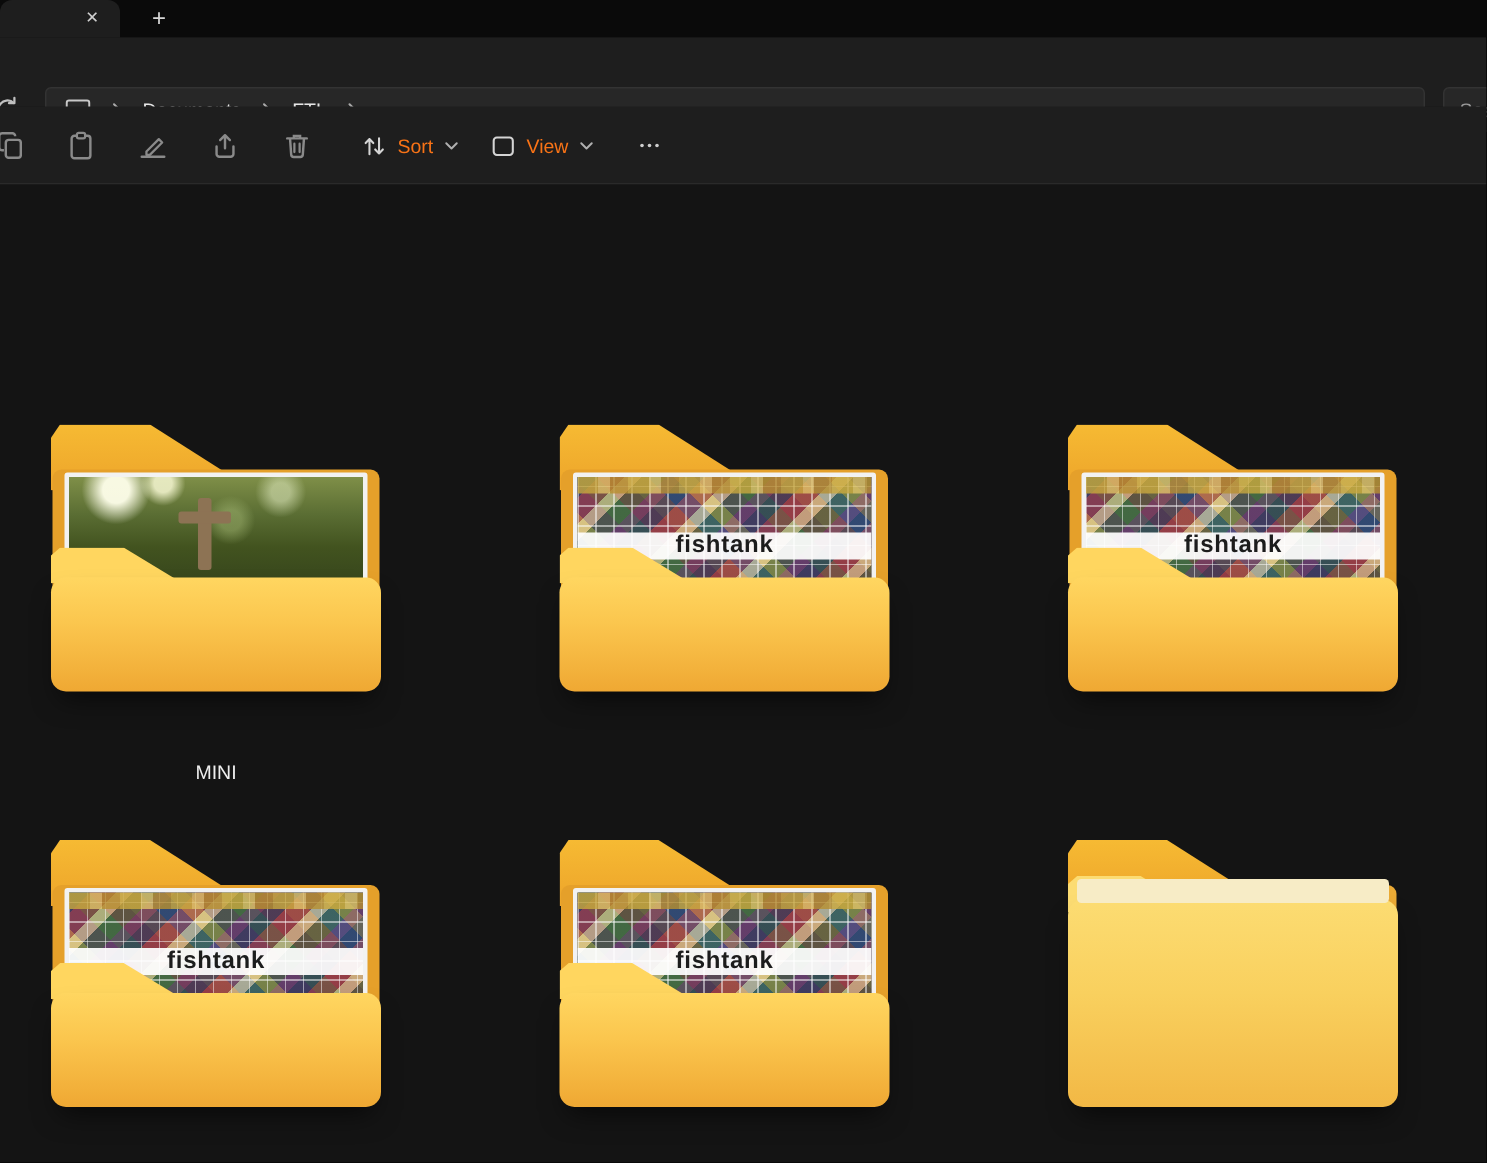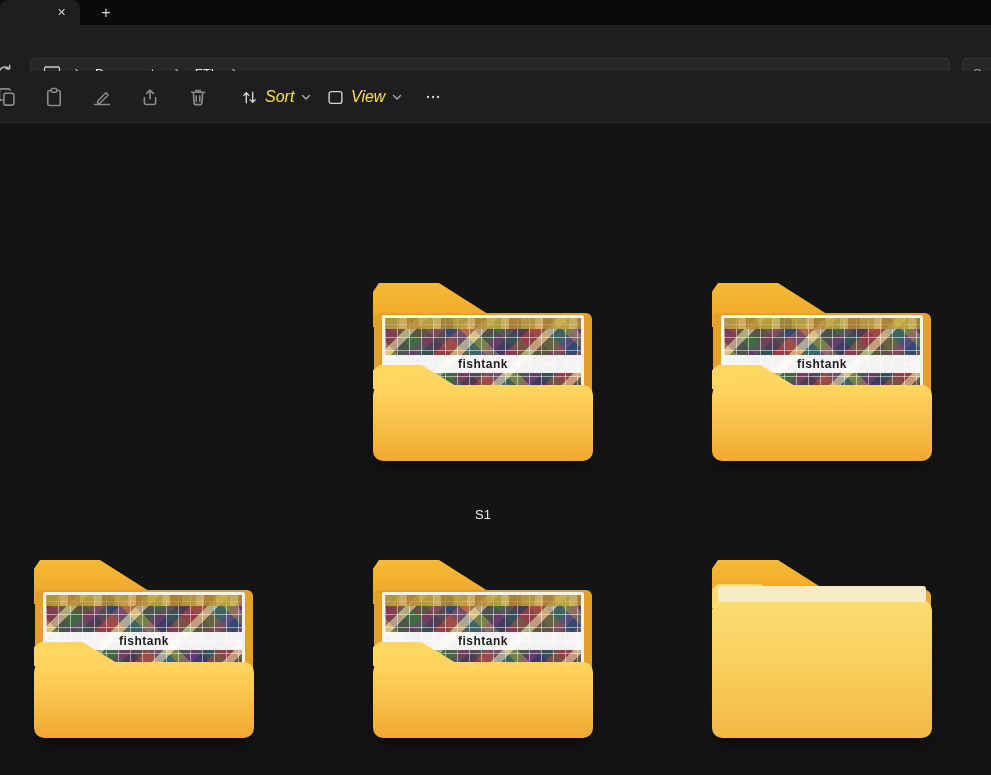--- a/index.html
+++ b/index.html
@@ -29,38 +29,38 @@
   .search-field input { width:100%; height:100%; background:transparent; border:none; outline:none;
     color:#cfcfcf; font-size:13px; padding:0 10px; font-family:"Liberation Sans", sans-serif; }
   .search-field input::placeholder { color:#9a9a9a; opacity:1; }
 
   
   .toolbar { position:absolute; left:0; top:71px; width:991px; height:52px; background:#1e1e1e; border-bottom:1px solid #2a2a2a; }
   .tb-btn { position:absolute; top:9px; height:34px; border:none; background:transparent; border-radius:4px;
     display:flex; align-items:center; justify-content:center; }
   .tb-ico { width:34px; }
   .tb-drop { padding:0 9px; gap:7px; }
-  .tb-label { font-size:16px; color:#fde047;font-style:italic; }
+  .tb-label { font-size:13px; color:#f97316; }
 
   
   .main { position:absolute; left:0; top:123px; width:991px; height:652px; background:#141414; }
   .tile { position:absolute; width:240px; height:260px; }
   .ficon { position:absolute; left:10px; top:10px; width:220px; height:178px; }
   .f-tab { position:absolute; left:0; top:0; width:120px; height:44px;
     background:linear-gradient(180deg,#f6ba33,#eda42a);
     clip-path:polygon(0 20%, 5% 0, 55% 0, 100% 78%, 100% 100%, 0 100%); }
   .f-back { position:absolute; left:1px; top:30px; width:218px; height:110px; background:#e5a02a; border-radius:6px; }
   .f-thumb { position:absolute; left:9px; top:32px; width:202px; height:78px; border:3px solid #f2f2f2;
     border-radius:2px; overflow:hidden; background:#666; }
   .f-surface { position:absolute; inset:0; }
   .f-cross { display:none; position:absolute; left:44%; top:20%; width:9px; height:48px; background:#8d7354; border-radius:2px; }
   .f-cross::after { content:""; position:absolute; left:-13px; top:9px; width:35px; height:8px; background:#8d7354; border-radius:2px; }
   .f-band { position:absolute; left:0; right:0; top:51%; height:25%; background:rgba(255,255,255,.93);
     display:flex; align-items:center; justify-content:center; }
-  .f-band span { font-size:12px; font-weight:bold; color:#1c1c1c; letter-spacing:.5px; }
+  .f-band span { font-size:16px; font-weight:bold; color:#1c1c1c; letter-spacing:.5px; }
   .f-shoulder { position:absolute; left:0; top:82px; width:88px; height:24px; background:#ffd65f;
     clip-path:polygon(0 22%, 7% 0, 55% 0, 100% 100%, 0 100%); }
   .f-front { position:absolute; left:0; top:102px; width:220px; height:76px; border-radius:10px;
     background:linear-gradient(180deg,#ffd660 0%,#fbc64e 40%,#efa833 100%);
     box-shadow:0 10px 18px -6px rgba(0,0,0,.6); }
   .f-strip { display:none; position:absolute; left:6px; top:26px; width:208px; height:16px; background:#f7ecc6; border-radius:3px; }
   .f-label { position:absolute; left:0; top:234px; width:240px; height:16px; line-height:16px;
     text-align:center; font-size:13px; color:#ededed; }
   .tile[data-thumb="forest"] .f-cross { display:block; }
   .tile[data-thumb="forest"] .f-surface {
@@ -222,37 +222,51 @@
           <circle cx="4" cy="9" r="1.2"></circle>
             <circle cx="9" cy="9" r="1.2"></circle>
             <circle cx="14" cy="9" r="1.2"></circle>
         </svg>
       </span>
     </button>
   </div>
 
   <div class="main">
 
+    <div class="tile" style="left:24px;top:150px;" data-thumb="forest">
+      <div class="ficon">
+        <div class="f-tab"></div>
+        <div class="f-back"></div>
+        <div class="f-thumb">
+          <div class="f-surface"></div>
+          <div class="f-cross"></div>
+
+        </div>
+        <div class="f-shoulder"></div>
+        <div class="f-front"></div>
+
+      </div>
+      <div class="f-label">MINI</div>
+    </div>
 
     <div class="tile" style="left:363px;top:150px;" data-thumb="collage">
       <div class="ficon">
         <div class="f-tab"></div>
         <div class="f-back"></div>
         <div class="f-thumb">
           <div class="f-surface"></div>
 
           <div class="f-band">
               <span>fishtank</span>
             </div>
         </div>
         <div class="f-shoulder"></div>
         <div class="f-front"></div>
 
       </div>
-      <div class="f-label">S1</div>
     </div>
 
     <div class="tile" style="left:702px;top:150px;" data-thumb="collage">
       <div class="ficon">
         <div class="f-tab"></div>
         <div class="f-back"></div>
         <div class="f-thumb">
           <div class="f-surface"></div>
 
           <div class="f-band">

